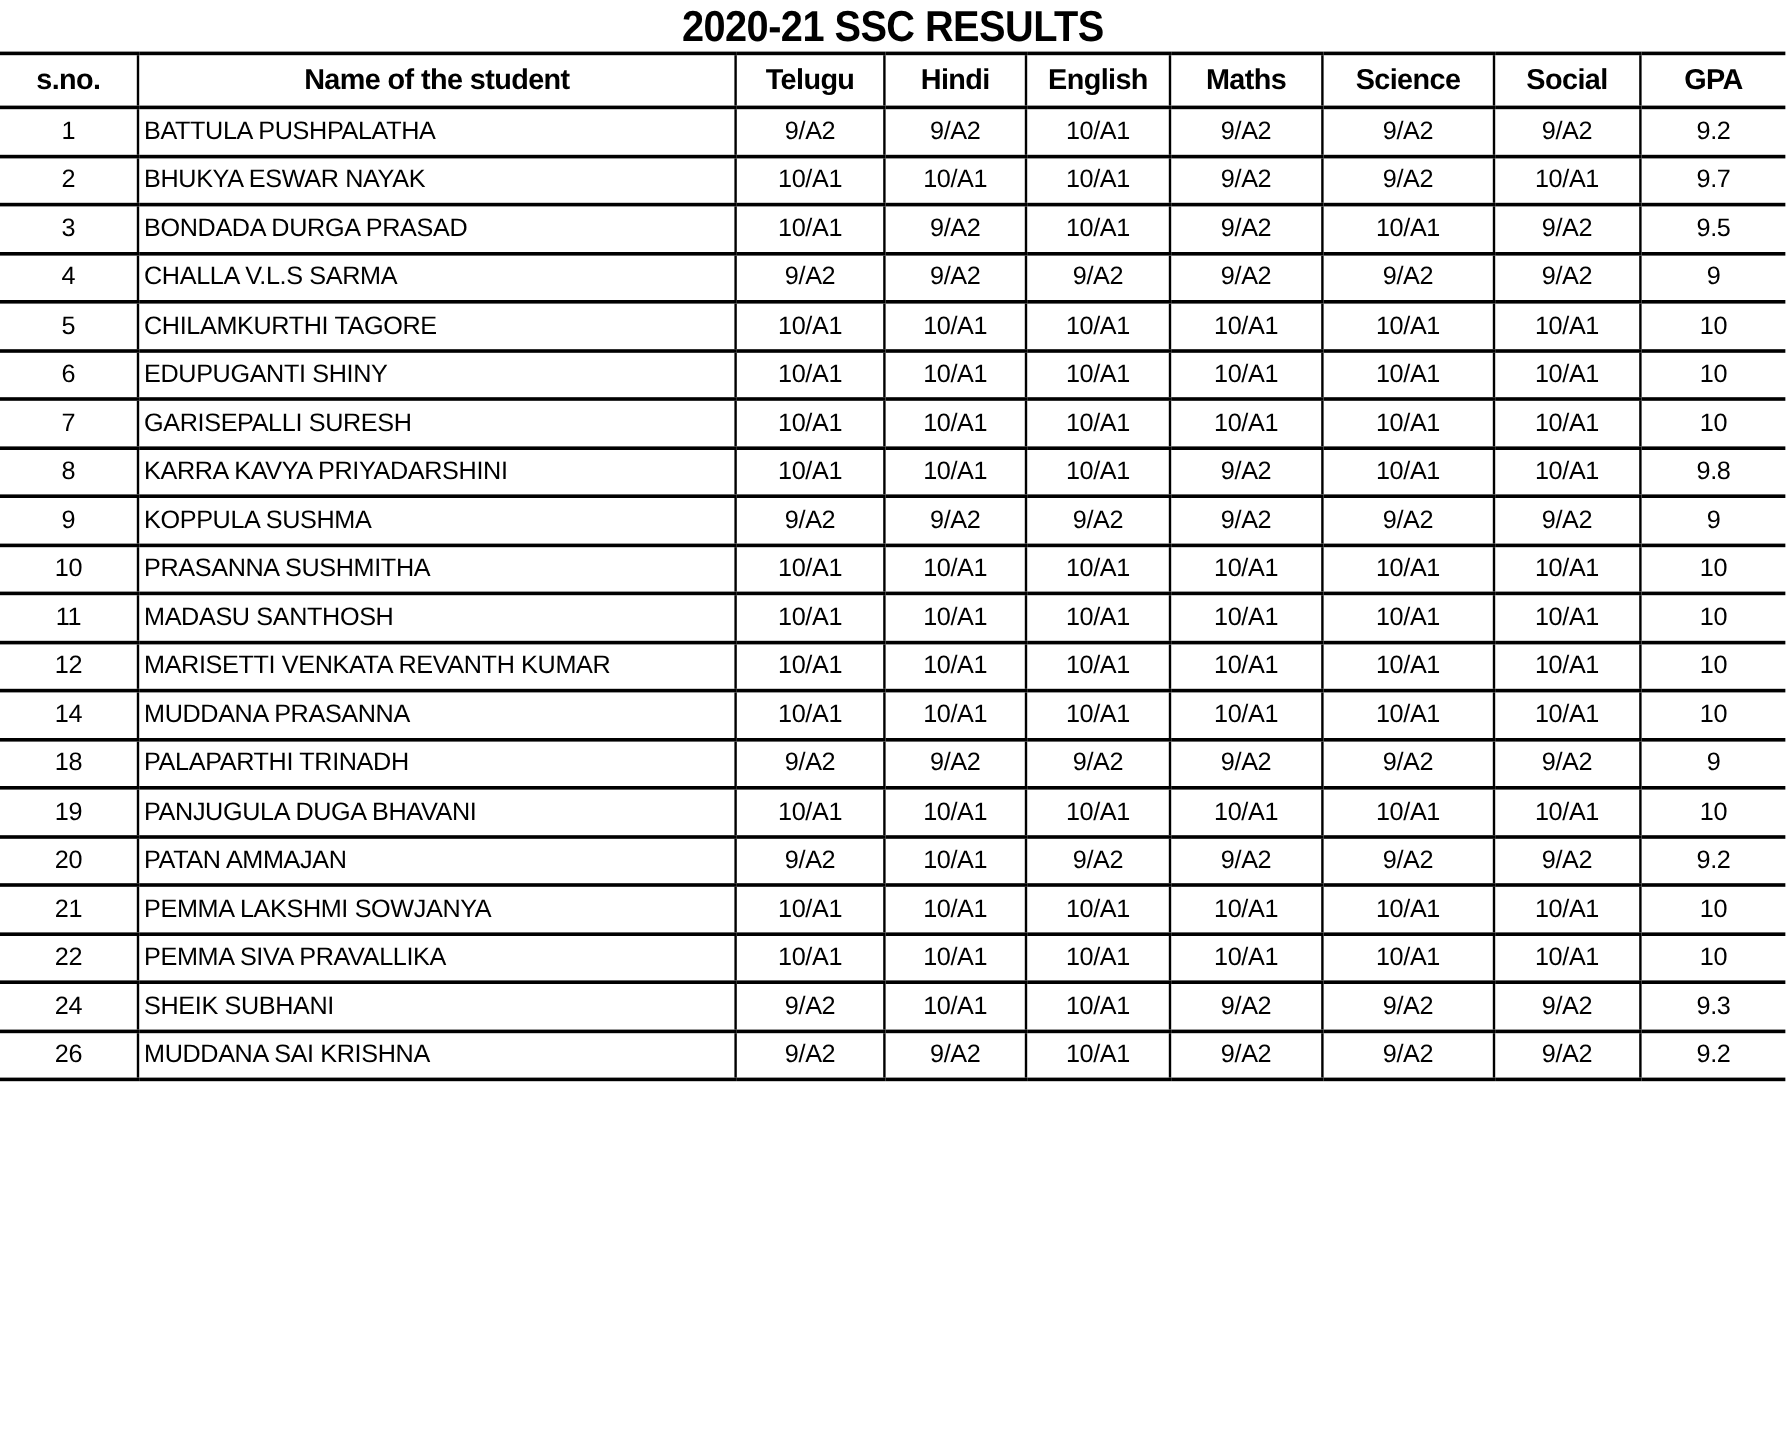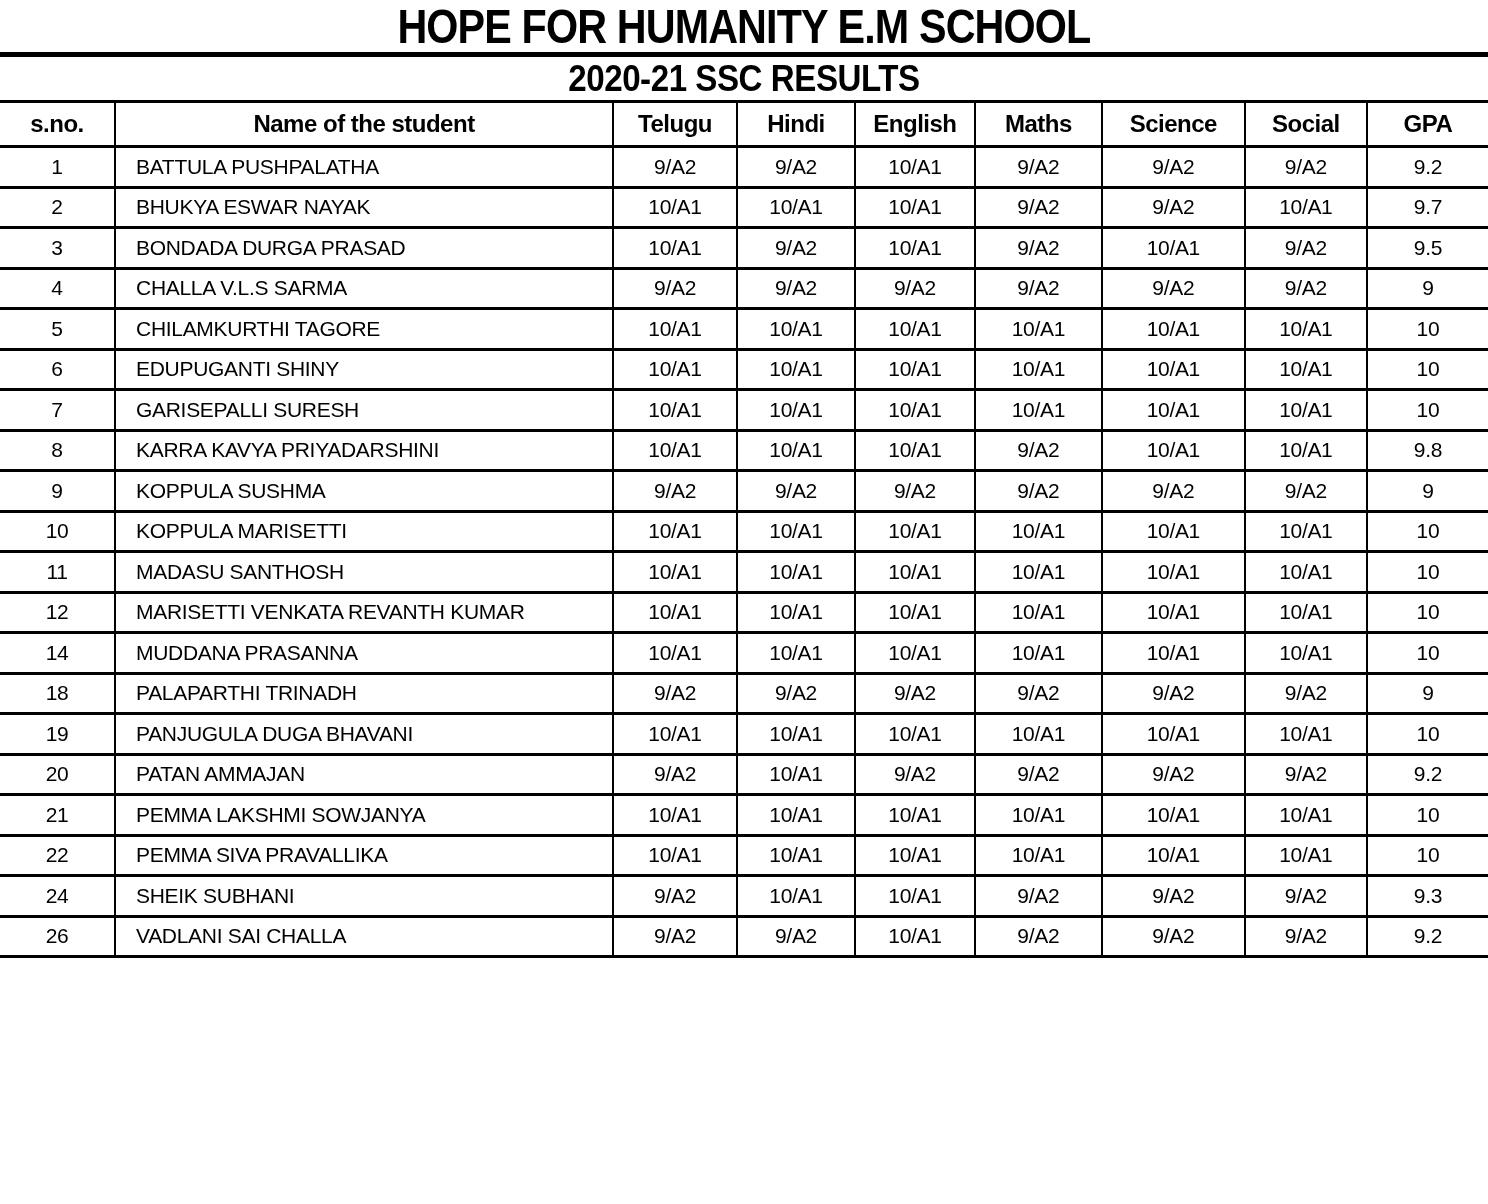--- a/index.html
+++ b/index.html
@@ -78,42 +78,39 @@
     font-weight: bold;
     letter-spacing: -0.5px;
   }
   tbody td {
     font-size: 21px;
     font-weight: normal;
     letter-spacing: -0.3px;
   }
   tbody td.col-name {
     text-align: left;
-    padding-left: 20px;
+    padding-left: 4px;
   }
 
   
   col.c-sno     { width: 7.73%; }
   col.c-name    { width: 33.47%; }
   col.c-telugu  { width: 8.33%; }
   col.c-hindi   { width: 7.93%; }
   col.c-english { width: 8.06%; }
   col.c-maths   { width: 8.53%; }
   col.c-science { width: 9.61%; }
   col.c-social  { width: 8.20%; }
   col.c-gpa     { width: 8.14%; }
 </style>
 </head>
 <body>
 
 <div class="page">
 
-  <div class="title-bar">
-    <h1>HOPE FOR HUMANITY E.M SCHOOL</h1>
-  </div>
 
   <div class="subtitle-bar">
     <h2>2020-21 SSC RESULTS</h2>
   </div>
 
   <table class="results">
     <colgroup>
       <col class="c-sno">
         <col class="c-name">
         <col class="c-telugu">
@@ -232,21 +229,21 @@
           <td class="col-telugu">9/A2</td>
           <td class="col-hindi">9/A2</td>
           <td class="col-english">9/A2</td>
           <td class="col-maths">9/A2</td>
           <td class="col-science">9/A2</td>
           <td class="col-social">9/A2</td>
           <td class="col-gpa">9</td>
         </tr>
         <tr>
           <td class="col-sno">10</td>
-          <td class="col-name">KOPPULA MARISETTI</td>
+          <td class="col-name">PRASANNA SUSHMITHA</td>
           <td class="col-telugu">10/A1</td>
           <td class="col-hindi">10/A1</td>
           <td class="col-english">10/A1</td>
           <td class="col-maths">10/A1</td>
           <td class="col-science">10/A1</td>
           <td class="col-social">10/A1</td>
           <td class="col-gpa">10</td>
         </tr>
         <tr>
           <td class="col-sno">11</td>
@@ -342,21 +339,21 @@
           <td class="col-telugu">9/A2</td>
           <td class="col-hindi">10/A1</td>
           <td class="col-english">10/A1</td>
           <td class="col-maths">9/A2</td>
           <td class="col-science">9/A2</td>
           <td class="col-social">9/A2</td>
           <td class="col-gpa">9.3</td>
         </tr>
         <tr>
           <td class="col-sno">26</td>
-          <td class="col-name">VADLANI SAI CHALLA</td>
+          <td class="col-name">MUDDANA SAI KRISHNA</td>
           <td class="col-telugu">9/A2</td>
           <td class="col-hindi">9/A2</td>
           <td class="col-english">10/A1</td>
           <td class="col-maths">9/A2</td>
           <td class="col-science">9/A2</td>
           <td class="col-social">9/A2</td>
           <td class="col-gpa">9.2</td>
         </tr>
       </tbody>
   </table>

